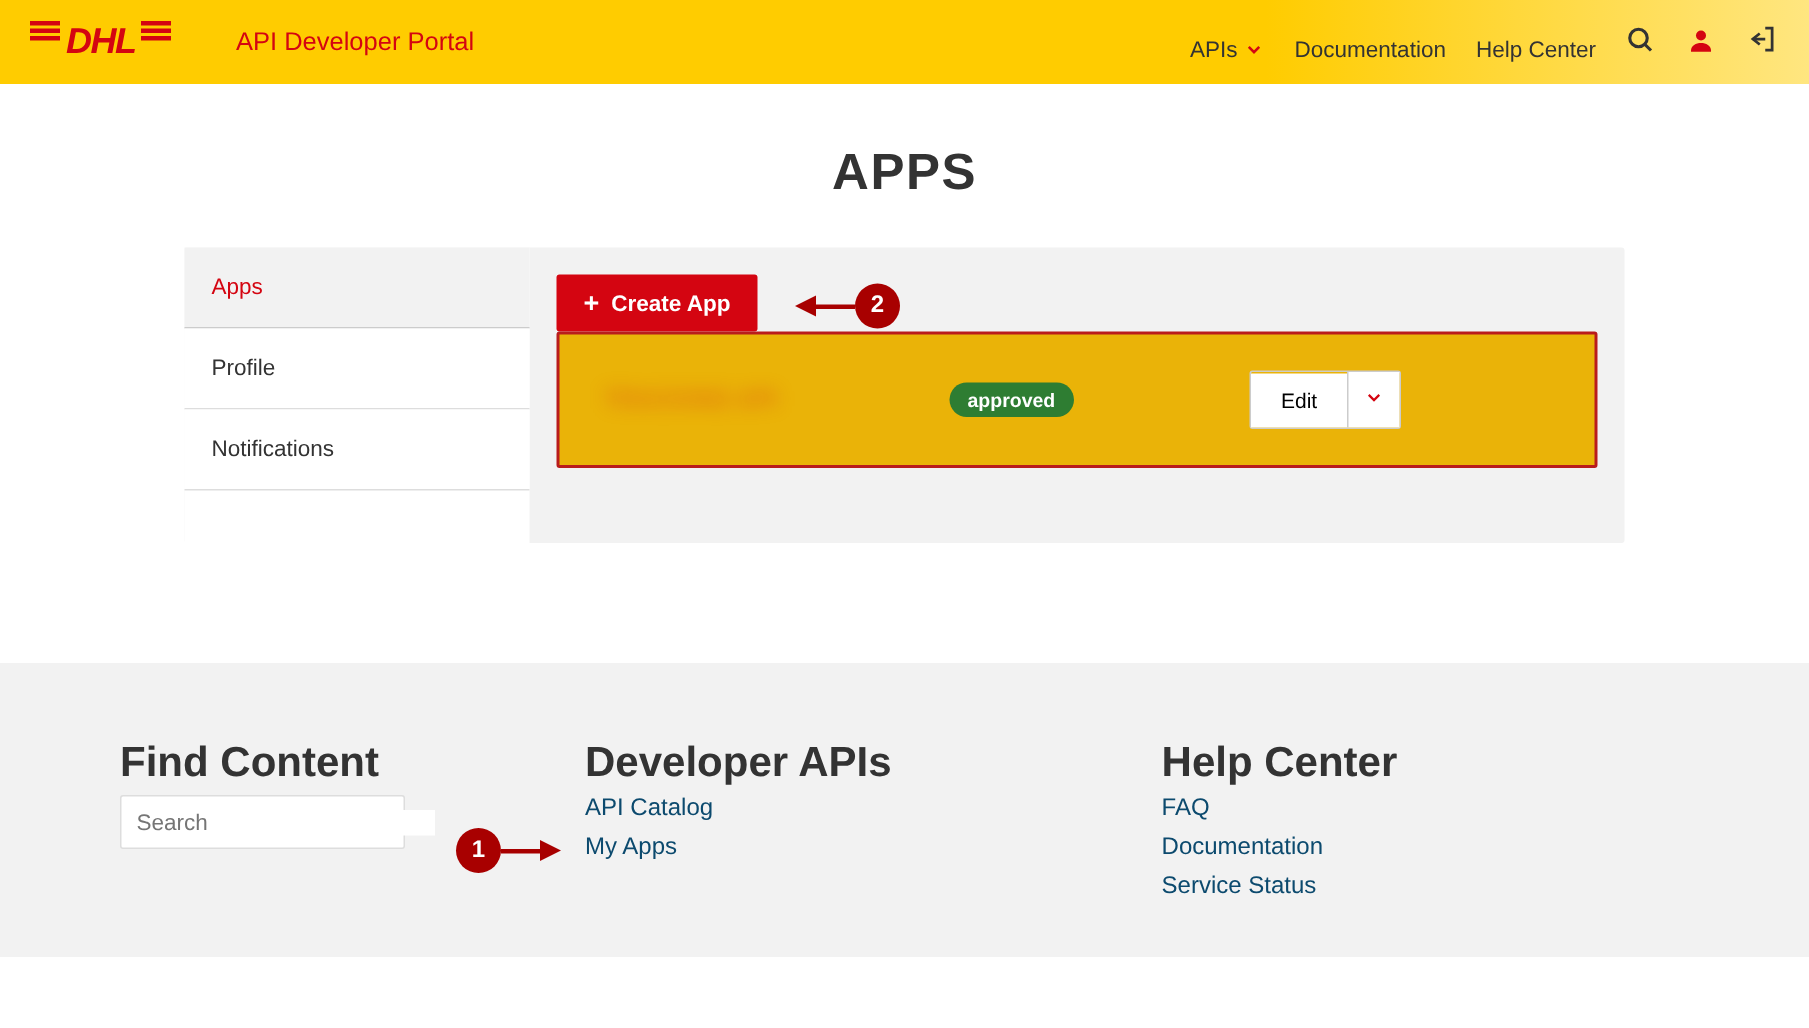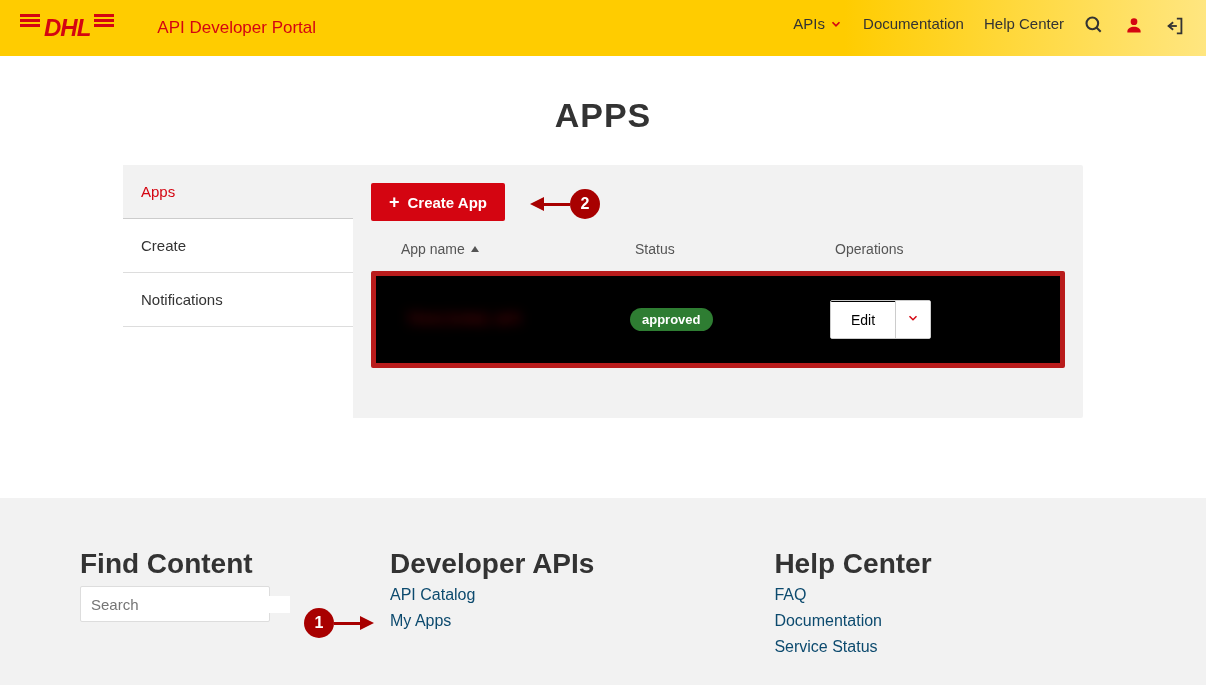--- a/index.html
+++ b/index.html
@@ -28,21 +28,21 @@
   .logo-lines { display:flex; flex-direction:column; gap:2px; }
   .logo-lines span { width:20px; height:3px; background:#d40511; }
   .portal-title {
     color: #d40511;
     font-size: 17px;
     margin-left: 43px;
   }
   .nav-right {
     margin-left: auto;
     display: flex;
-    align-items: flex-start;
+    align-items: flex-end;
     gap: 20px;
   }
   .nav-right a { color: #333; text-decoration:none; font-size:15px; cursor:pointer; display:flex; align-items:center; gap:4px;}
   .icon-btn { cursor:pointer; color:#333; }
   .icon-btn.red { color:#d40511; }
   
   
   .page-title {
     text-align:center;
     font-size: 34px;
@@ -99,26 +99,26 @@
   .table-header {
     display:grid;
     grid-template-columns: 1fr 200px 200px;
     padding: 20px 30px 14px;
     font-size:14px;
     color:#555;
   }
   .th-sort { display:flex; align-items:center; gap:5px; cursor:pointer;}
   
   .table-row {
-    background:#000000;
+    background:#eab308;
     display:grid;
     grid-template-columns: 1fr 200px 200px;
     padding: 24px 30px;
     align-items:center;
-    border:5px solid #b91c1c;
+    border:2px solid #b91c1c;
     border-radius:2px;
   }
   .blurred-name {
     color: rgba(212,5,17,0.35);
     filter: blur(6px);
     font-weight:bold;
     font-size:16px;
   }
   .status-badge {
     background:#2e7d32;
@@ -275,39 +275,29 @@
     </span>
   </div>
 </div>
 
 <h1 class="page-title">APPS</h1>
 
 <div class="rel">
 <div class="main-wrap">
   <div class="sidebar">
     <div class="sidebar-item active">Apps</div>
-    <div class="sidebar-item">Create</div>
+    <div class="sidebar-item">Profile</div>
     <div class="sidebar-item">Notifications</div>
   </div>
   <div class="content">
     <button class="create-btn">
       <span class="plus">+</span>
       <span>Create App</span>
     </button>
 
-    <div class="table-header">
-      <div class="th-sort">
-        <span>App name</span>
-        <svg width="10" height="10" viewBox="0 0 10 10" fill="#555">
-              <polygon points="5,2 9,8 1,8"></polygon>
-            </svg>
-      </div>
-      <div>Status</div>
-      <div>Operations</div>
-    </div>
 
     <div class="table-row">
       <div class="blurred-name">TRACKING API</div>
       <div>
         <span class="status-badge">approved</span>
       </div>
       <div>
         <div class="edit-split">
           <button>Edit</button>
           <button class="caret-btn">

